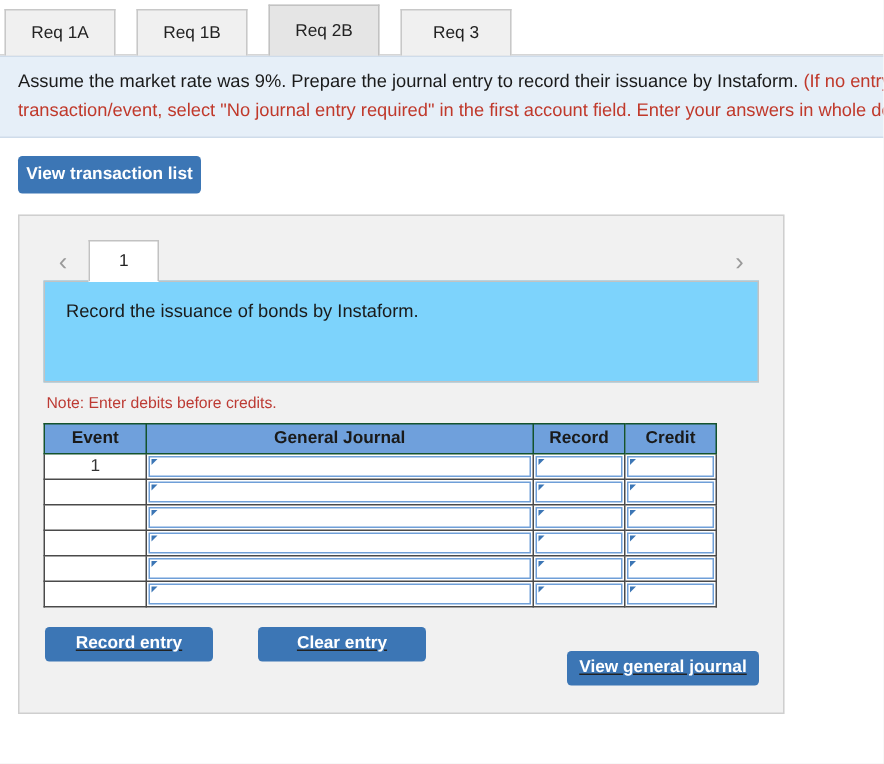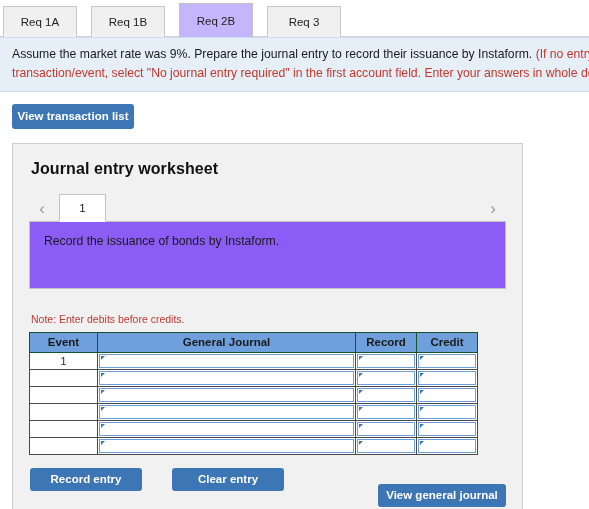--- a/index.html
+++ b/index.html
@@ -37,21 +37,21 @@
     display: flex;
     align-items: center;
     justify-content: center;
     font-size: 11.5px;
     color: #222222;
     cursor: pointer;
     position: relative;
     z-index: 1;
   }
   .tab.active {
-    background: #c4b5fd;
+    background: #e5e5e5;
     height: 34px;
     border-color: #c2c2c2;
     z-index: 3;
     font-weight: 400;
   }
   .tabstrip-underline {
     position: absolute;
     left: 0;
     right: 0;
     bottom: 0;
@@ -151,34 +151,34 @@
     font-size: 11.5px;
     color: #222222;
     cursor: pointer;
     position: relative;
     z-index: 2;
     margin-left: 4px;
   }
 
   
   .descbox {
-    background: #8b5cf6;
+    background: #7dd3fc;
     border: 1px solid #c2c2c2;
     margin-top: -1px;
     height: 68px;
     box-sizing: border-box;
     padding: 12px 14px;
     font-size: 12.2px;
     color: #1a1a1a;
   }
 
   .note {
     color: #bd3b34;
     font-size: 10.5px;
-    margin: 24px 0 7px 2px;
+    margin: 8px 0 7px 2px;
   }
 
   
   .jtable {
     border-collapse: collapse;
     width: 448px;
     table-layout: fixed;
     background: #ffffff;
   }
   .jtable th {
@@ -227,20 +227,21 @@
     height: 0;
     border-top: 4px solid #3c76b5;
     border-right: 4px solid transparent;
   }
 
   
   .panel-footer {
     display: flex;
     margin-top: 13px;
     padding-left: 1px;
+    text-decoration: underline;
   }
   .btn-record { width: 112px; height: 23px; }
   .btn-clear  { width: 112px; height: 23px; margin-left: 30px; }
   .btn-viewgj { width: 128px; height: 23px; margin-left: auto; margin-top: 16px; }
 </style>
 </head>
 <body>
 
 
 
@@ -270,21 +271,20 @@
     <span class="banner-red">transaction/event, select "No journal entry required" in the first account field. Enter your answers in whole do</span>
   </div>
 </div>
 
 
 <button class="btn btn-transaction">View transaction list</button>
 
 
 <div class="panel">
 
-  <div class="panel-title">Journal entry worksheet</div>
 
   <div class="pager">
     <div class="pager-arrow">‹</div>
     <div class="pager-tab">1</div>
     <div class="pager-arrow right">›</div>
   </div>
 
   <div class="descbox">
     <span>Record the issuance of bonds by Instaform.</span>
   </div>

